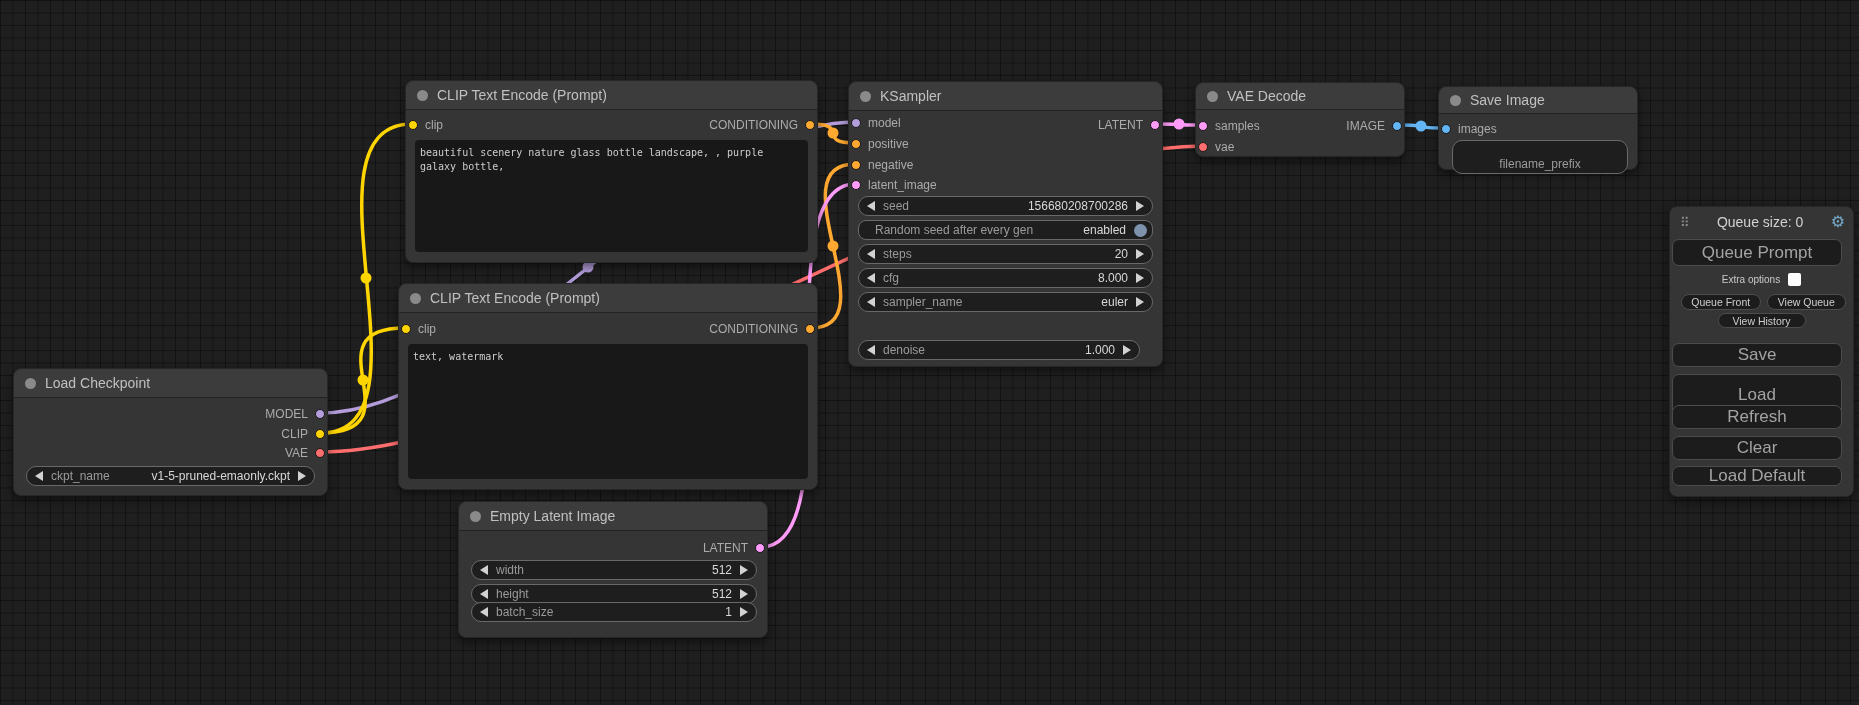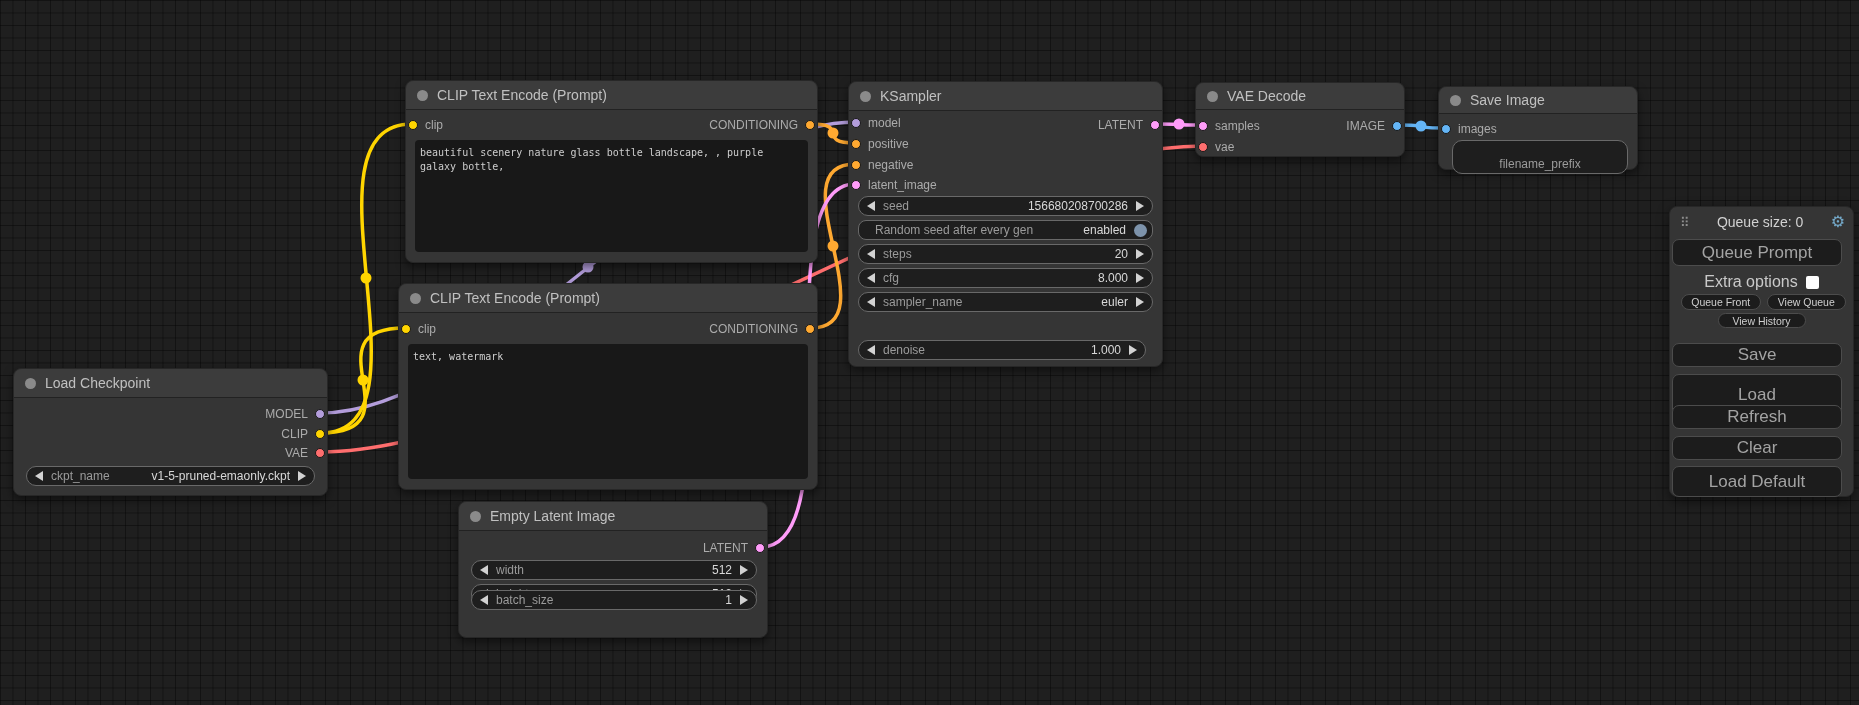--- a/index.html
+++ b/index.html
@@ -49,21 +49,21 @@
           border:1px solid #272727;border-radius:8px;box-shadow:0 4px 12px rgba(0,0,0,.5);z-index:3;}
   .qheader{position:absolute;top:7px;left:10px;right:8px;display:flex;align-items:center;}
   .qdrag{color:#8d8d8d;font-size:13px;cursor:grab;}
   .qsize{flex:1;text-align:center;font-size:14px;color:#d2d2d2;}
   .qgear{color:#74a9c9;font-size:16px;line-height:1;cursor:pointer;}
   .qbtn{position:absolute;left:2px;right:11px;background:#1c1c1c;border:1px solid #4c4c4c;
         border-radius:7px;color:#a3a3a3;display:flex;align-items:center;justify-content:center;
         cursor:pointer;}
   .qbtn.big{font-size:17px;}
   .extra-row{position:absolute;top:66px;left:0;right:0;display:flex;align-items:center;
-             justify-content:center;gap:8px;font-size:16px;color:#c9c9c9;}
+             justify-content:center;gap:8px;font-size:10px;color:#c9c9c9;}
   .checkbox{width:13px;height:13px;background:#ffffff;border-radius:2px;cursor:pointer;}
   .qsmall-row{position:absolute;top:87px;left:11px;right:7px;display:flex;gap:6px;}
   .qsmall{background:#1c1c1c;border:1px solid #4c4c4c;border-radius:10px;color:#cfcfcf;
           font-size:10.5px;height:16px;display:flex;align-items:center;justify-content:center;
           flex:1;cursor:pointer;}
   .qsmall.center{position:absolute;top:106px;left:50%;transform:translateX(-50%);width:88px;height:15px;flex:none;}
 </style>
 </head>
 <body>
 
@@ -162,21 +162,21 @@
       <span class="wlabel">width</span>
       <span class="wvalue">512</span>
       <span class="arr arr-r"></span>
     </div>
     <div class="widget" style="top:82px;left:12px;right:10px;">
       <span class="arr arr-l"></span>
       <span class="wlabel">height</span>
       <span class="wvalue">512</span>
       <span class="arr arr-r"></span>
     </div>
-    <div class="widget" style="top:88px;left:12px;right:10px;">
+    <div class="widget" style="top:100px;left:12px;right:10px;">
       <span class="arr arr-l"></span>
       <span class="wlabel">batch_size</span>
       <span class="wvalue">1</span>
       <span class="arr arr-r"></span>
     </div>
   </div>
 
   <div class="node" style="left:848px;top:81px;width:315px;height:286px;">
     <div class="ntitle">
       <span class="tdot"></span>
@@ -225,21 +225,21 @@
       <span class="wlabel">cfg</span>
       <span class="wvalue">8.000</span>
       <span class="arr arr-r"></span>
     </div>
     <div class="widget" style="top:210px;left:9px;right:9px;">
       <span class="arr arr-l"></span>
       <span class="wlabel">sampler_name</span>
       <span class="wvalue">euler</span>
       <span class="arr arr-r"></span>
     </div>
-    <div class="widget" style="top:258px;left:9px;right:16px;">
+    <div class="widget" style="top:258px;left:9px;right:22px;">
       <span class="arr arr-l"></span>
       <span class="wlabel">denoise</span>
       <span class="wvalue">1.000</span>
       <span class="arr arr-r"></span>
     </div>
   </div>
 
   <div class="node" style="left:1195px;top:82px;width:210px;height:75px;">
     <div class="ntitle sm">
       <span class="tdot"></span>
@@ -287,16 +287,16 @@
     </div>
     <div class="qsmall-row">
       <div class="qsmall">Queue Front</div>
       <div class="qsmall">View Queue</div>
     </div>
     <div class="qsmall center">View History</div>
     <div class="qbtn big" style="top:136px;height:24px;">Save</div>
     <div class="qbtn big" style="top:167px;height:42px;">Load</div>
     <div class="qbtn big" style="top:198px;height:24px;">Refresh</div>
     <div class="qbtn big" style="top:229px;height:24px;">Clear</div>
-    <div class="qbtn big" style="top:259px;height:31px;">Load Default</div>
+    <div class="qbtn big" style="top:259px;height:20px;">Load Default</div>
   </div>
 
 </div>
 
 </body></html>

